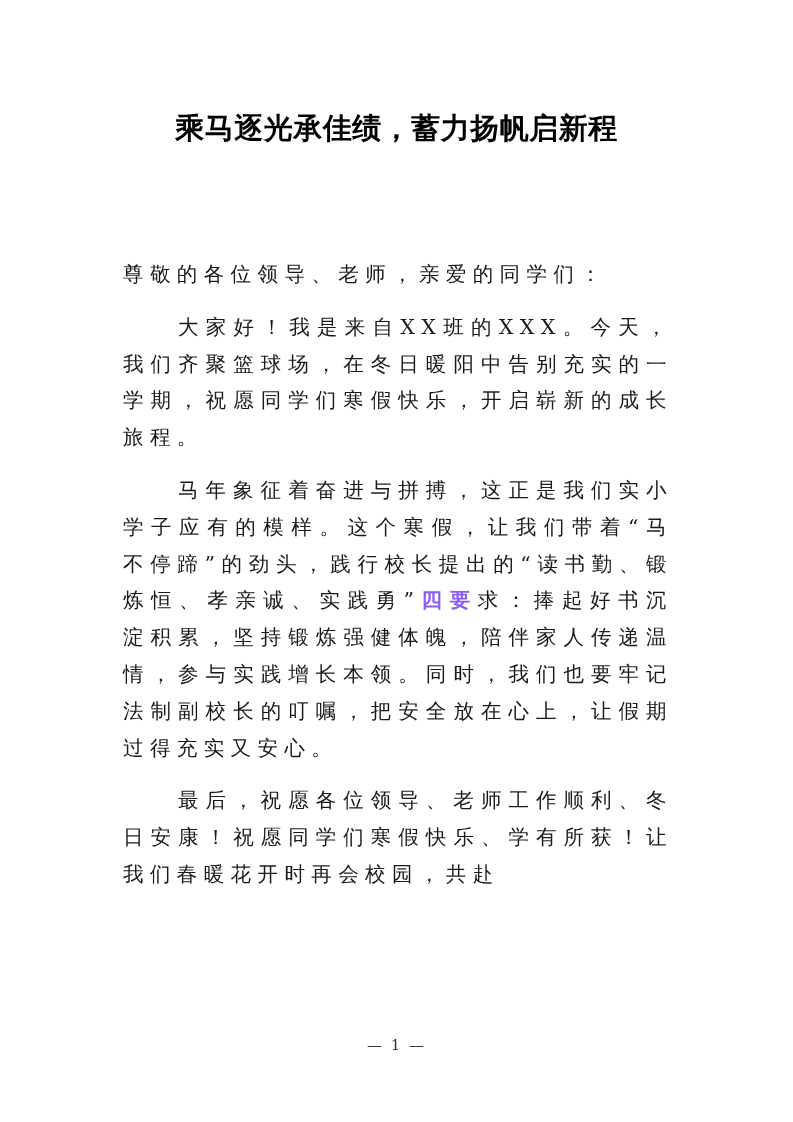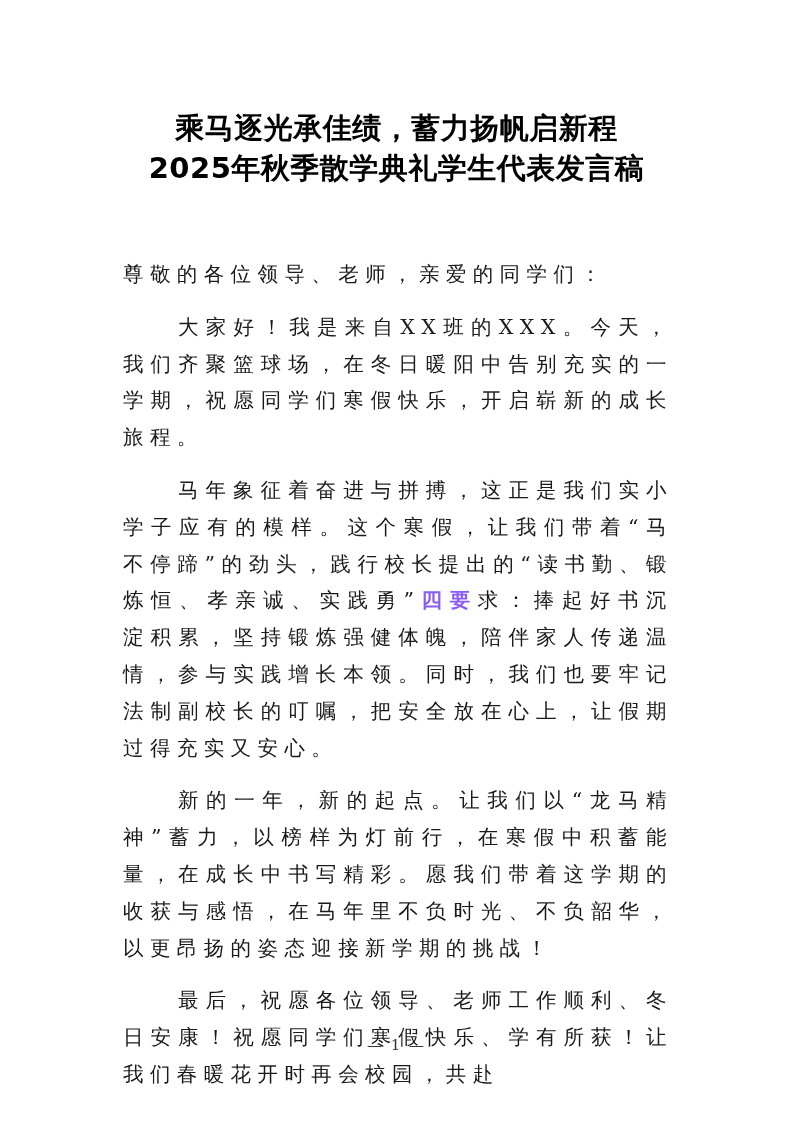--- a/index.html
+++ b/index.html
@@ -73,26 +73,24 @@
       letter-spacing: 2px;
     }
   </style>
 </head>
 <body>
 
 <div class="page">
 
   <div class="title-block">
     <div class="title-line">乘马逐光承佳绩，蓄力扬帆启新程</div>
-    <div class="title-line">2025年秋季散学典礼学生代表发言稿</div>
   </div>
 
   <div class="body-text">
     <p class="para salutation">尊敬的各位领导、老师，亲爱的同学们：</p>
     <p class="para">大家好！我是来自XX班的XXX。今天，我们齐聚篮球场，在冬日暖阳中告别充实的一学期，祝愿同学们寒假快乐，开启崭新的成长旅程。</p>
     <p class="para"><span>马年象征着奋进与拼搏，这正是我们实小学子应有的模样。这个寒假，让我们带着“马不停蹄”的劲头，践行校长提出的“读书勤、锻炼恒、孝亲诚、实践勇”</span><span class="strong">四要</span><span>求：捧起好书沉淀积累，坚持锻炼强健体魄，陪伴家人传递温情，参与实践增长本领。同时，我们也要牢记法制副校长的叮嘱，把安全放在心上，让假期过得充实又安心。</span></p>
-    <p class="para">新的一年，新的起点。让我们以“龙马精神”蓄力，以榜样为灯前行，在寒假中积蓄能量，在成长中书写精彩。愿我们带着这学期的收获与感悟，在马年里不负时光、不负韶华，以更昂扬的姿态迎接新学期的挑战！</p>
     <p class="para">最后，祝愿各位领导、老师工作顺利、冬日安康！祝愿同学们寒假快乐、学有所获！让我们春暖花开时再会校园，共赴</p>
   </div>
 
   <div class="footer">— 1 —</div>
 
 </div>
 
 </body></html>

